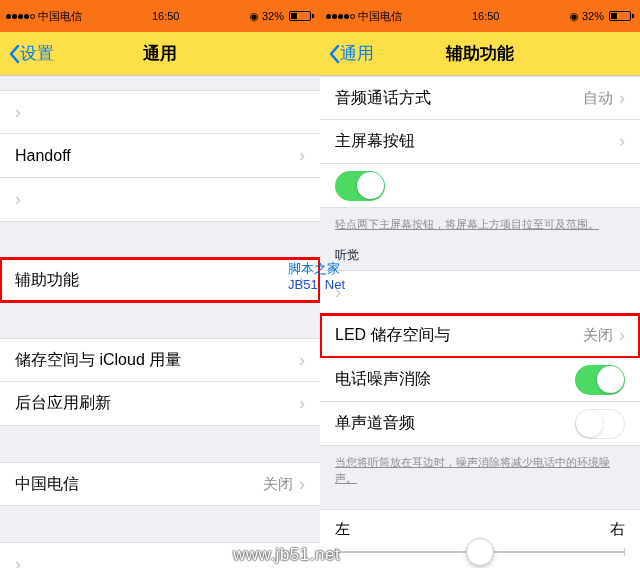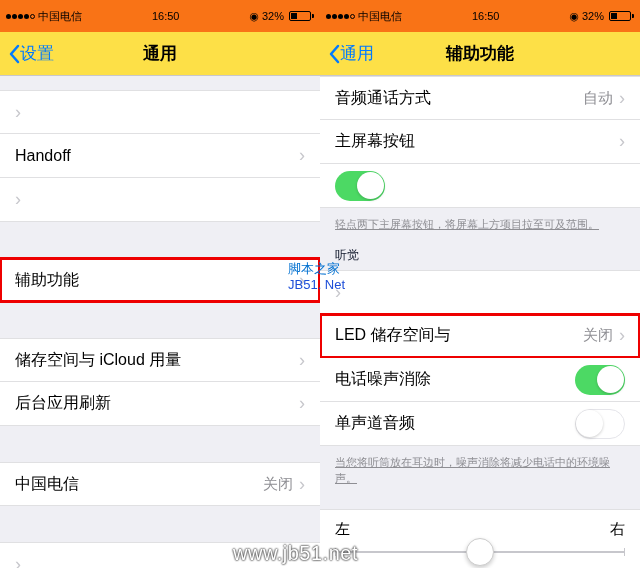--- a/index.html
+++ b/index.html
@@ -38,21 +38,21 @@
 .slider-thumb { width: 28px; height: 28px; background: #fff; border-radius: 50%; border: 0.5px solid #ccc; box-shadow: 0 2px 4px rgba(0,0,0,0.2); position: absolute; top: -13px; left: 50%; transform: translateX(-50%); }
 .slider-ticks { position: absolute; width: 100%; top: -3px; display: flex; justify-content: space-between; }
 .tick { width: 1px; height: 8px; background: #c7c7cc; }
 .battery { display: inline-flex; align-items: center; }
 .batt-body { width: 22px; height: 10px; border: 1px solid #000; border-radius: 2px; position: relative; margin-left: 2px; }
 .batt-fill { position: absolute; left: 1px; top: 1px; bottom: 1px; width: 32%; background: #000; }
 .batt-tip { width: 2px; height: 4px; background: #000; margin-left: 1px; border-radius: 0 1px 1px 0; }
 .watermark { position: absolute; left: 288px; top: 261px; font-size: 13px; line-height: 1.2; pointer-events: none; z-index: 10; }
 .wm1 { color: #0070d0; }
 .wm2 { color: #1d4ed8; }
-.watermark2 { position: absolute; left: 233px; bottom: 3px; font-size: 20px; color: #fff; text-shadow: 0 0 2px #555,0 0 2px #555,0 0 2px #555; pointer-events: none; z-index: 10; letter-spacing: 0.5px; }
+.watermark2 { position: absolute; left: 233px; bottom: 3px; font-size: 17px; color: #fff; text-shadow: 0 0 2px #555,0 0 2px #555,0 0 2px #555; pointer-events: none; z-index: 10; letter-spacing: 0.5px; }
 </style>
 </head>
 <body>
 
 <div class="container">
 
 <div class="phone">
   <div class="status-bar">
     <div class="status-left">
       <span class="dots">

